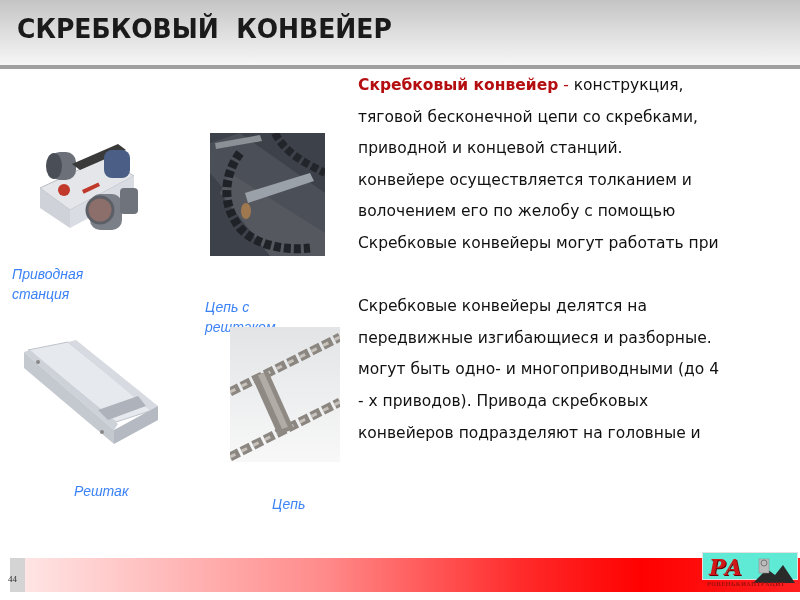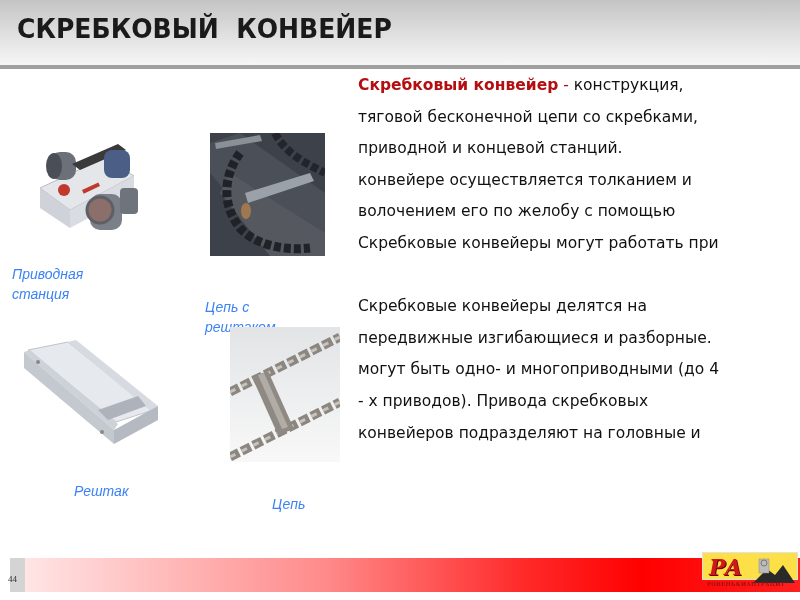--- a/index.html
+++ b/index.html
@@ -46,21 +46,21 @@
     .page-num-box {
       position: absolute; left: 10px; top: 558px; width: 15px; height: 34px;
       background: #d4d4d4;
     }
     .page-num {
       position: absolute; left: 8px; top: 574px;
       font-family: Liberation Serif, serif; font-size: 9px; color: #333;
     }
     .logo {
       position: absolute; left: 702px; top: 552px; width: 96px; height: 28px;
-      background: #fde047; border: 1px solid #e2e2e2; box-sizing: border-box;
+      background: #5eead4; border: 1px solid #e2e2e2; box-sizing: border-box;
     }
     .logo-ra {
       position: absolute; left: 6px; top: 1px;
       font-family: "DejaVu Serif", serif; font-weight: bold; font-style: italic;
       font-size: 22px; color: #d01818; letter-spacing: -1px;
       text-shadow: 1px 1px 0 #6a0000;
     }
     .logo-sub {
       position: absolute; left: 4px; top: 28px; font-size: 5.5px; font-weight: bold;
       color: #a01010; letter-spacing: 0.2px; white-space: nowrap;

